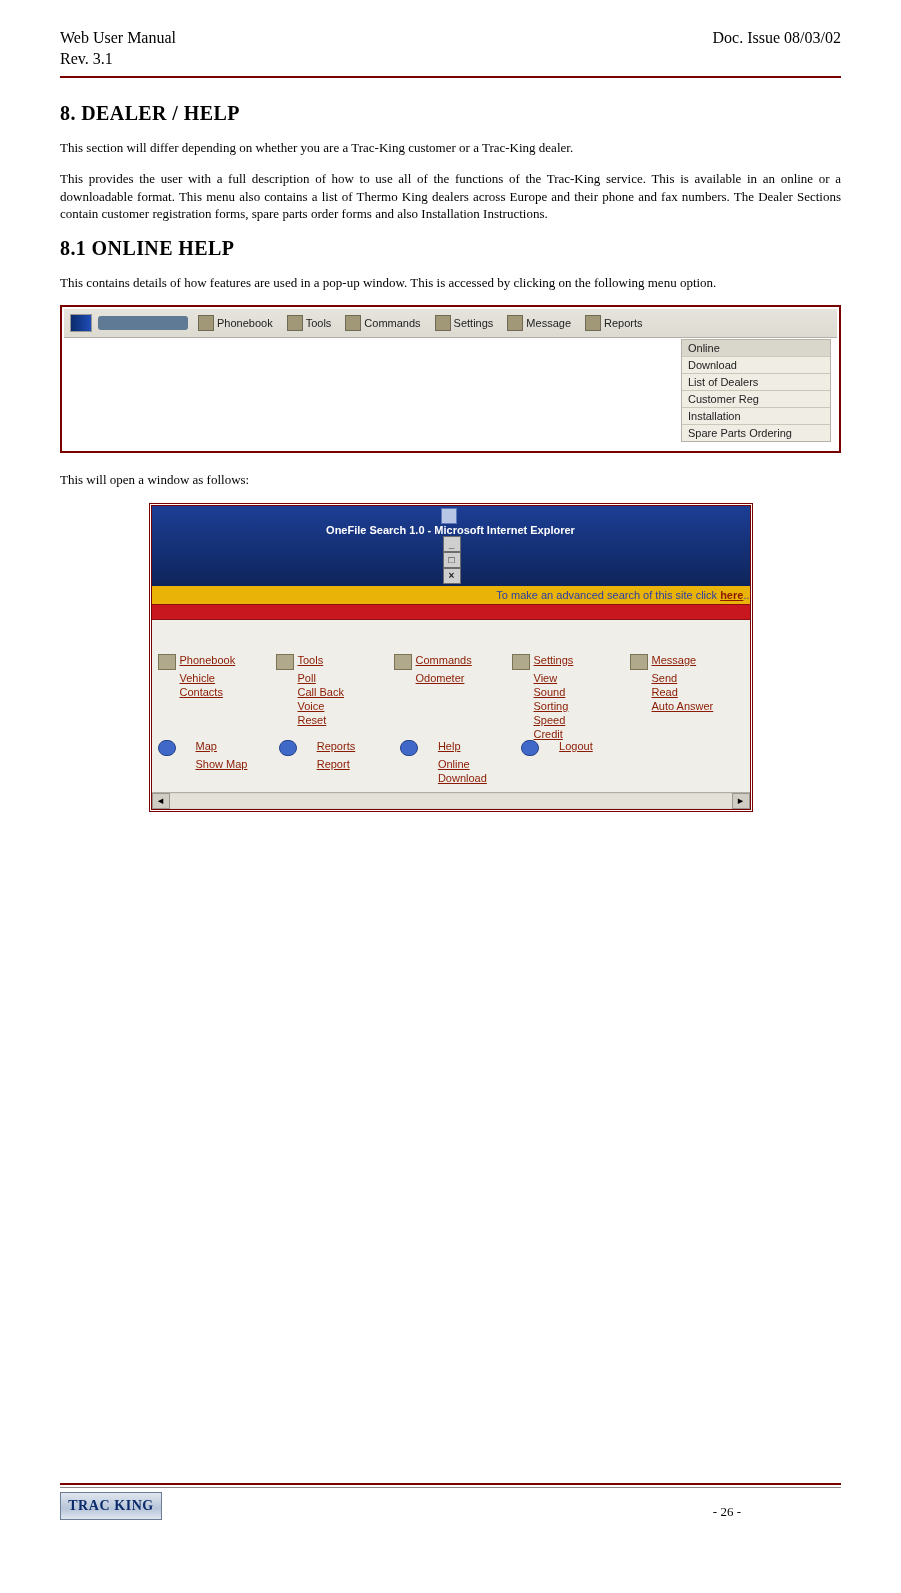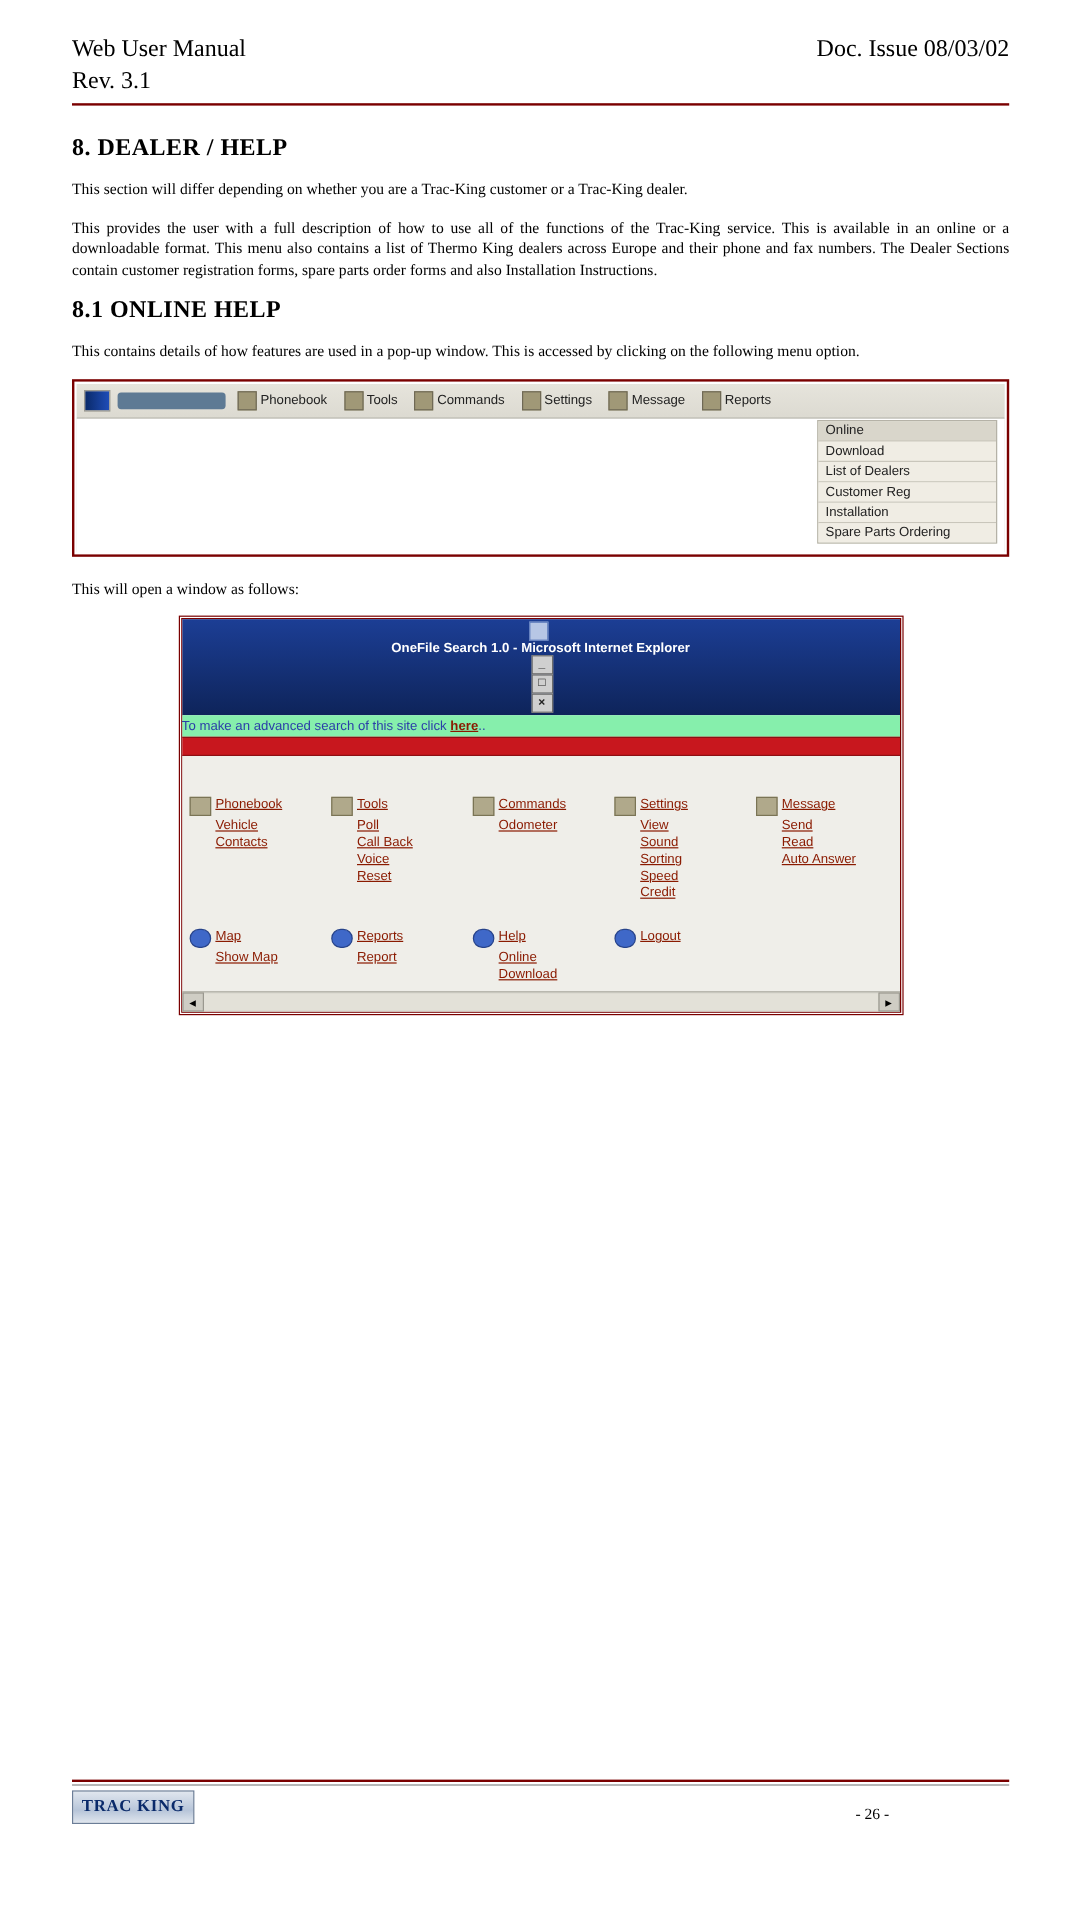--- a/index.html
+++ b/index.html
@@ -12,21 +12,21 @@
   }
   .page {
     padding: 28px 60px 20px 60px;
     position: relative;
     min-height: 1540px;
     box-sizing: border-box;
   }
   .header-row {
     display: flex;
     justify-content: space-between;
-    font-size: 20px;
+    font-size: 16px;
     line-height: 1.3;
     gap: 37px;
   }
   .rule {
     border: none;
     border-top: 2px solid #7a0000;
     margin: 6px 0 24px 0;
   }
   .rule.thin { border-top: 1px solid #888; margin: 0; }
   h2.sec {
@@ -132,43 +132,42 @@
   .titlebar .spacer { flex: 1; }
   .titlebar .wbtn {
     width: 16px; height: 14px;
     background: #cfcfcf;
     border: 1px solid #6c6c6c;
     margin-left: 2px;
     display:flex;align-items:center;justify-content:center;
     color:#222;font-size:10px;line-height:1;
   }
   .banner {
-    background: #86efac;
+    background: #eab308;
     color: #2b3ea8;
-    text-align: left;
+    text-align: right;
     padding: 3px 0;
     font-size: 11px;
   }
   .banner .here { color:#8a1a00; font-weight:bold; text-decoration:underline; }
   .redbar { height: 14px; background: #c8171e; border-top:1px solid #8d0f13; border-bottom:1px solid #8d0f13; }
   .whitespace { background:#efeee9; padding: 34px 6px 8px 6px; }
   .grid {
     display: grid;
     grid-template-columns: 18px 1fr 18px 1fr 18px 1fr 18px 1fr 18px 1fr;
     gap: 2px 4px;
     font-size: 11px;
   }
   .grid .gico { width:16px;height:14px;background:#b0a98b;border:1px solid #7a7455; }
   .grid a { color:#8a1a00; text-decoration:underline; cursor:default; }
   .grid .hd { font-weight: normal; }
   .grid2 {
     display: grid;
     grid-template-columns: 18px 1fr 18px 1fr 18px 1fr 18px 1fr 18px 1fr;
-    gap: 2px 4px;
-    margin-top: 24px;
+    gap: 2px 20px;
     font-size: 11px;
   }
   .grid2 .gico { width:16px;height:14px;background:#3f68c8;border:1px solid #27438a; border-radius:8px;}
   .grid2 a { color:#8a1a00; text-decoration:underline; cursor:default; }
   .scrollrow {
     display:flex;align-items:center;
     background:#d9d7cf; height:16px; border-top:1px solid #b0aea5;
   }
   .scrollrow .arrow { width:16px;height:14px;background:#cfcdc4;border:1px solid #9a988f;display:flex;align-items:center;justify-content:center;}
   .scrollrow .track { flex:1; background:#e3e1d8; height:14px; }

